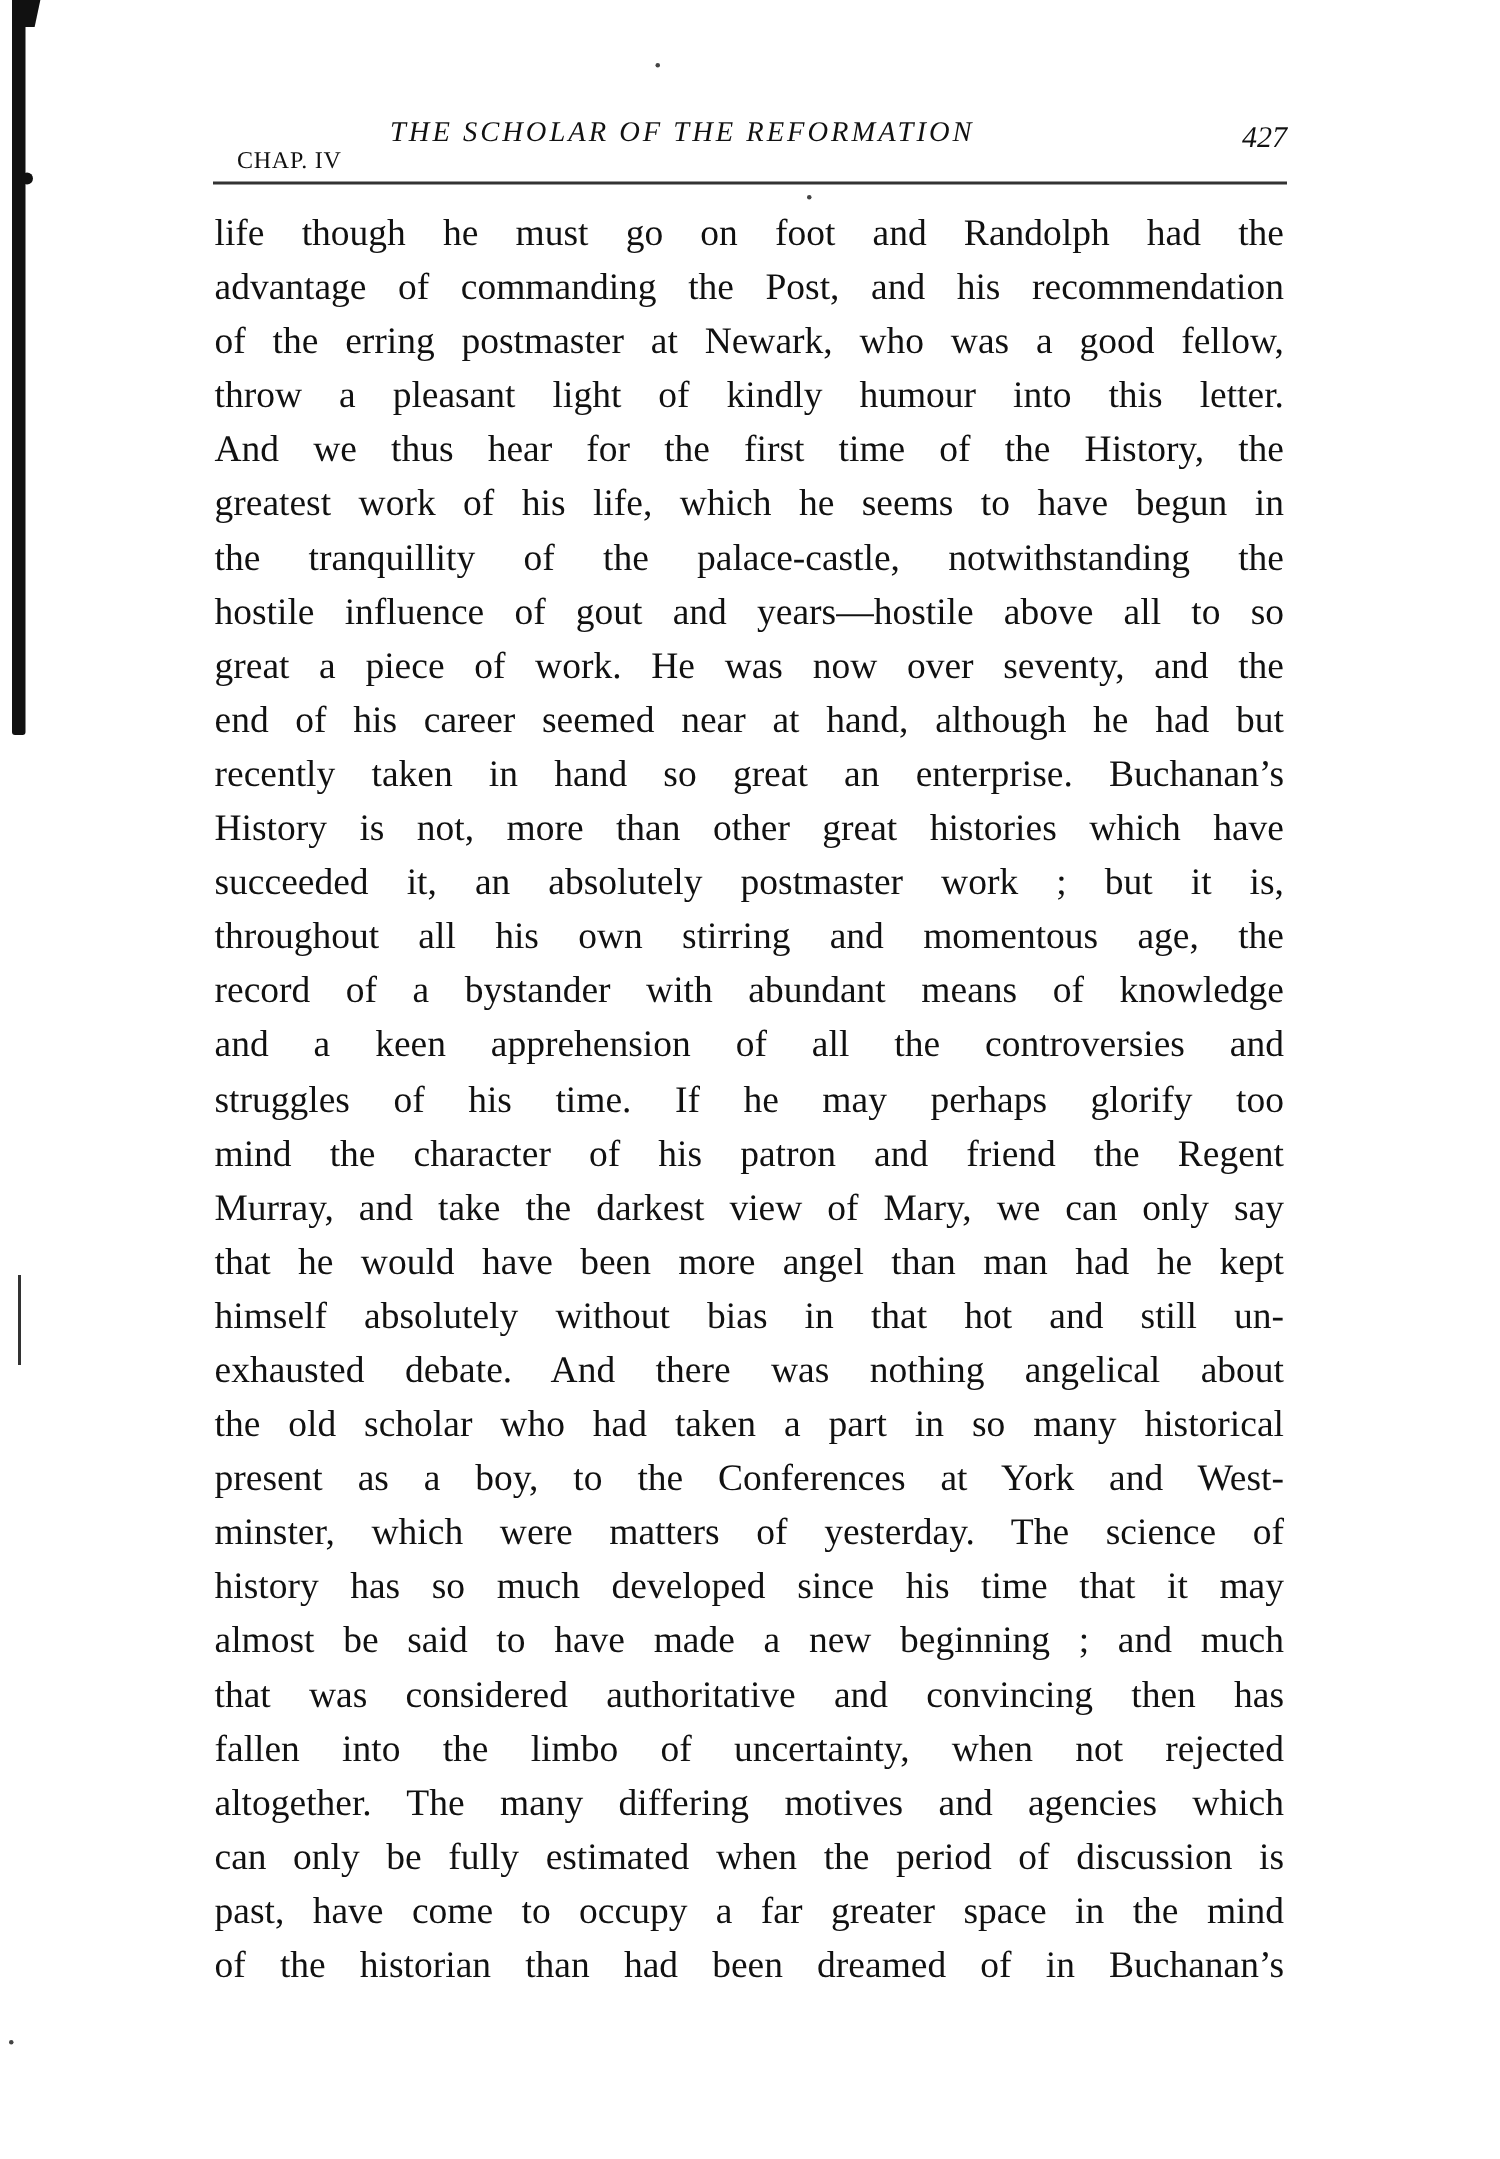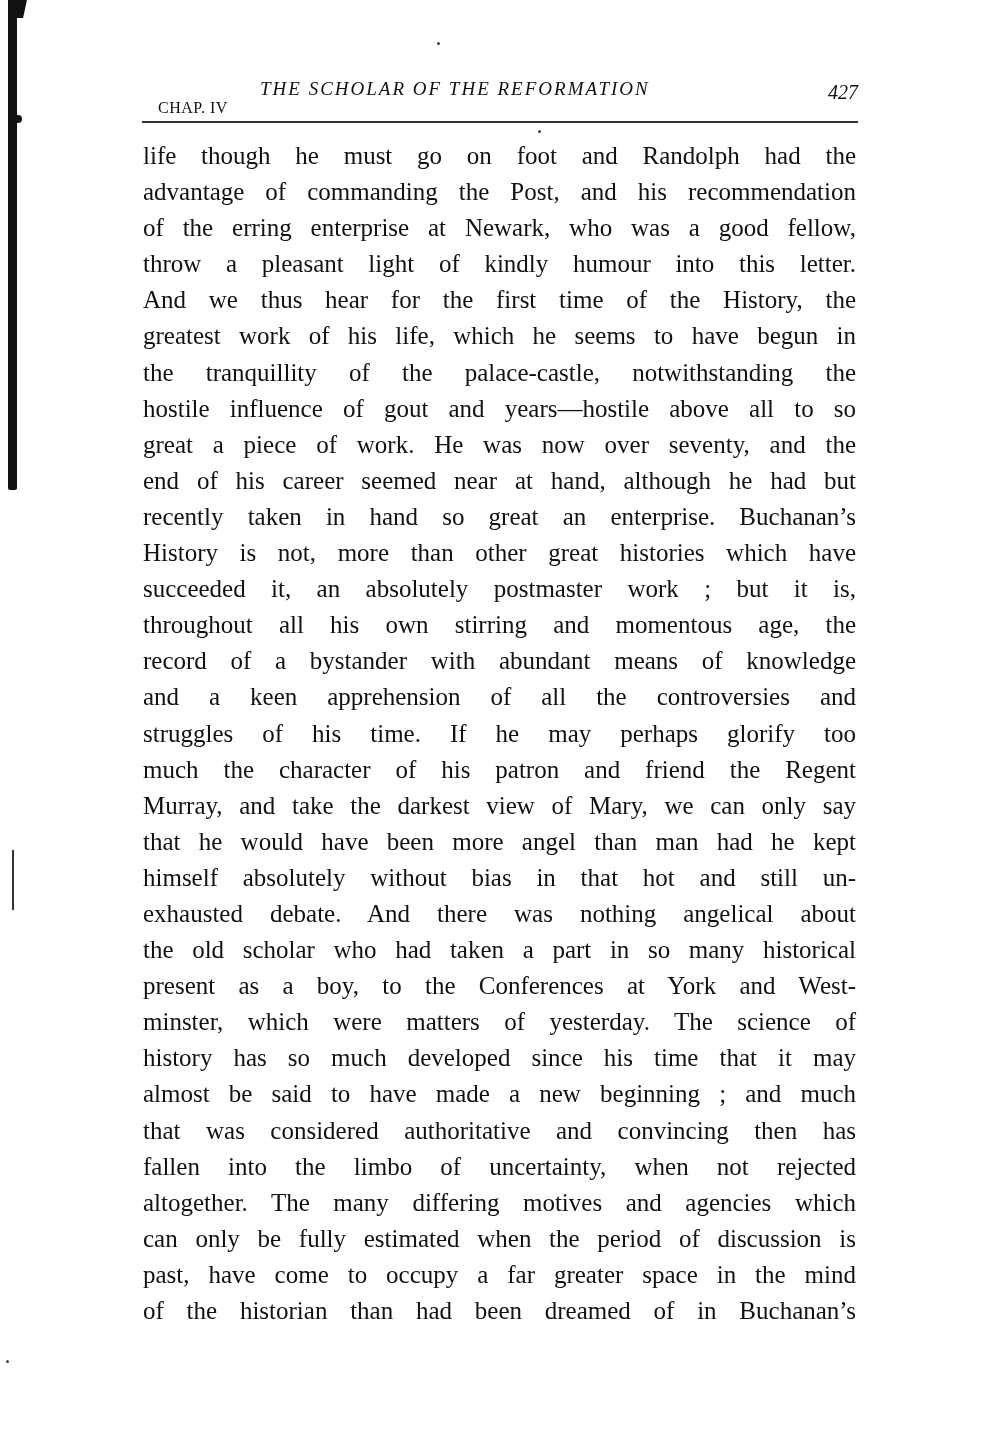--- a/index.html
+++ b/index.html
@@ -31,36 +31,36 @@
 <div class="header">
   <span class="chap">CHAP. IV</span>
   <span class="title">THE SCHOLAR OF THE REFORMATION</span>
   <span class="pnum">427</span>
 </div>
 <div class="rule"></div>
 
 <div class="text">
   <div class="line">life though he must go on foot and Randolph had the</div>
   <div class="line">advantage of commanding the Post, and his recommendation</div>
-  <div class="line">of the erring enterprise at Newark, who was a good fellow,</div>
+  <div class="line">of the erring postmaster at Newark, who was a good fellow,</div>
   <div class="line">throw a pleasant light of kindly humour into this letter.</div>
   <div class="line">And we thus hear for the first time of the History, the</div>
   <div class="line">greatest work of his life, which he seems to have begun in</div>
   <div class="line">the tranquillity of the palace-castle, notwithstanding the</div>
   <div class="line">hostile influence of gout and years—hostile above all to so</div>
   <div class="line">great a piece of work.  He was now over seventy, and the</div>
   <div class="line">end of his career seemed near at hand, although he had but</div>
   <div class="line">recently taken in hand so great an enterprise.  Buchanan’s</div>
   <div class="line">History is not, more than other great histories which have</div>
   <div class="line">succeeded it, an absolutely postmaster work ; but it is,</div>
   <div class="line">throughout all his own stirring and momentous age, the</div>
   <div class="line">record of a bystander with abundant means of knowledge</div>
   <div class="line">and a keen apprehension of all the controversies and</div>
   <div class="line">struggles of his time.  If he may perhaps glorify too</div>
-  <div class="line">much the character of his patron and friend the Regent</div>
+  <div class="line">mind the character of his patron and friend the Regent</div>
   <div class="line">Murray, and take the darkest view of Mary, we can only say</div>
   <div class="line">that he would have been more angel than man had he kept</div>
   <div class="line">himself absolutely without bias in that hot and still un-</div>
   <div class="line">exhausted debate.  And there was nothing angelical about</div>
   <div class="line">the old scholar who had taken a part in so many historical</div>
   <div class="line">present as a boy, to the Conferences at York and West-</div>
   <div class="line">minster, which were matters of yesterday.  The science of</div>
   <div class="line">history has so much developed since his time that it may</div>
   <div class="line">almost be said to have made a new beginning ; and much</div>
   <div class="line">that was considered authoritative and convincing then has</div>

